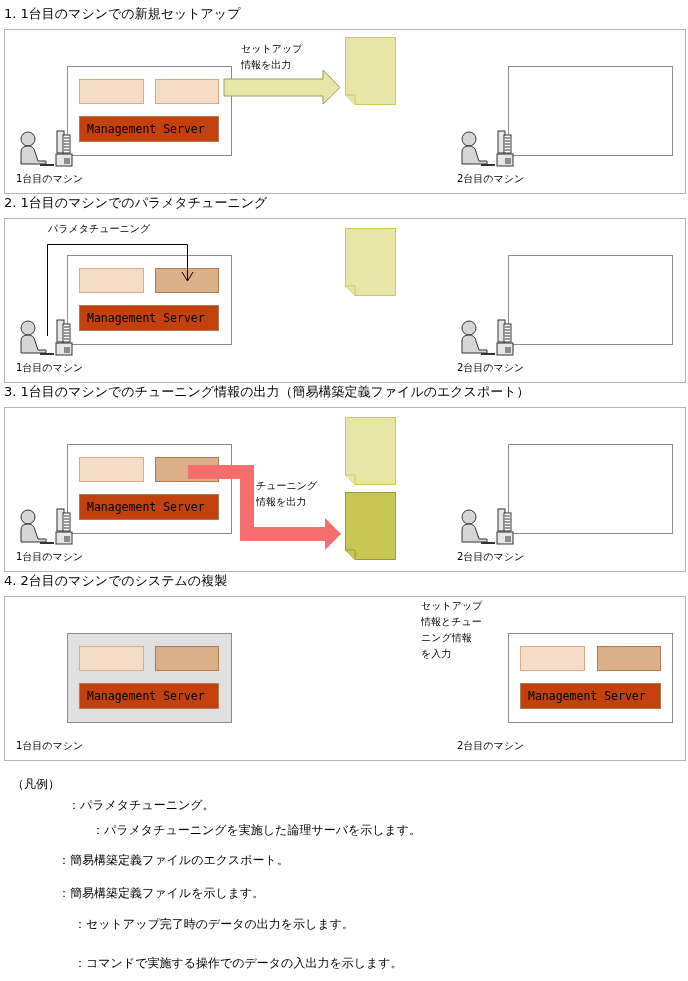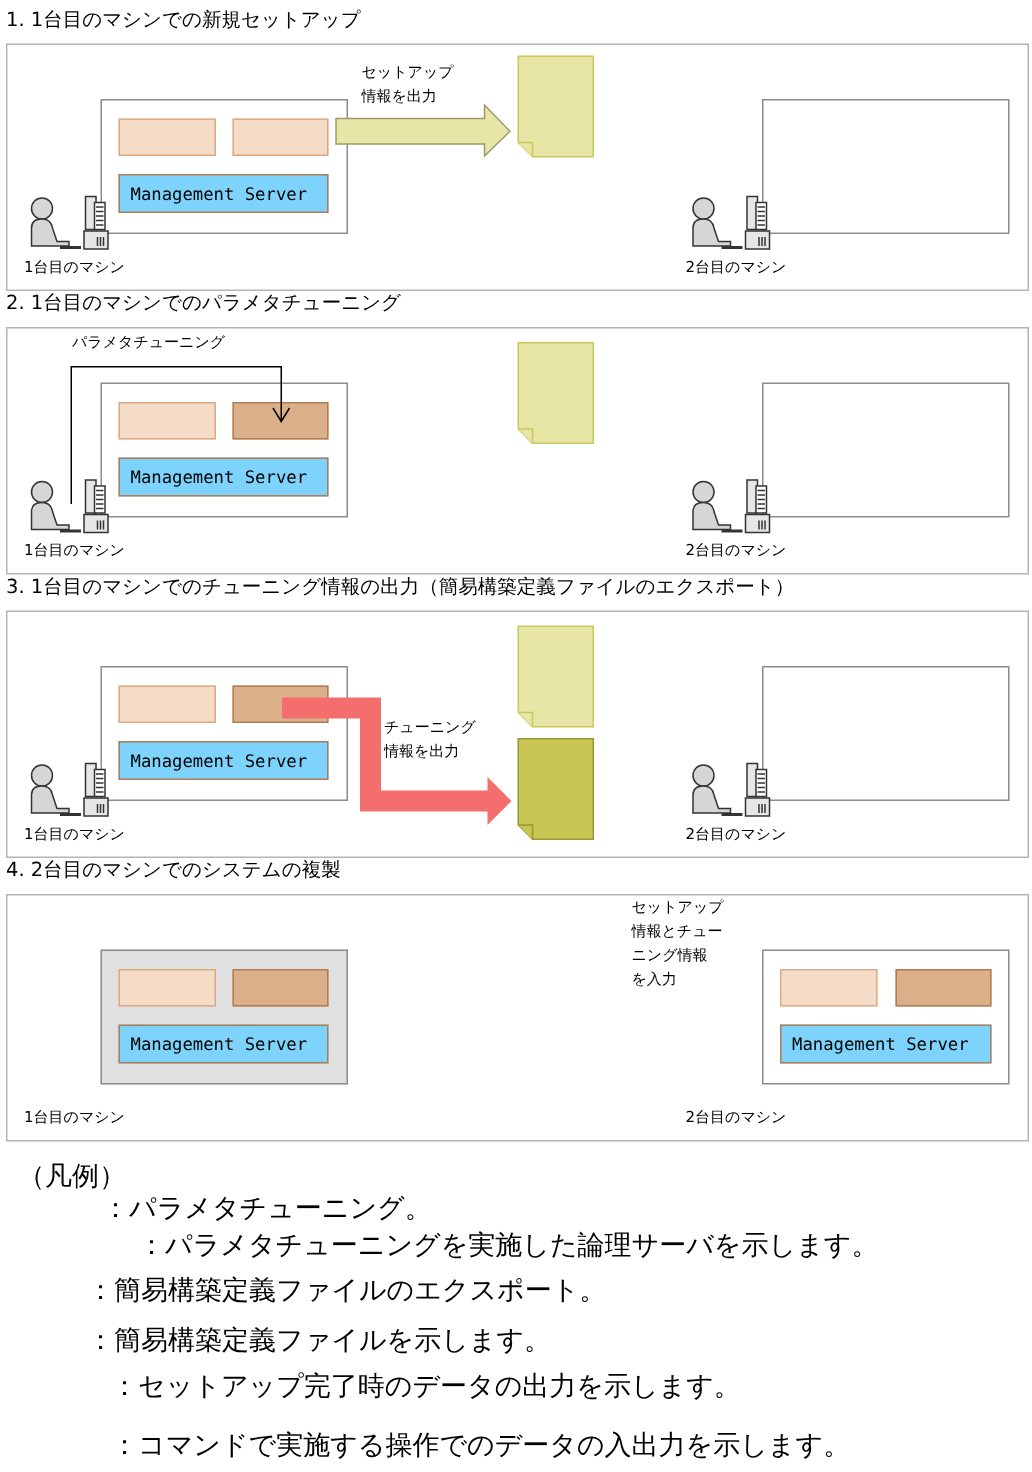--- a/index.html
+++ b/index.html
@@ -8,24 +8,24 @@
   .abs { position: absolute; white-space: nowrap; }
   .title { font-size: 13px; line-height: 16px; }
   .lbl { font-size: 10px; line-height: 16px; }
   .mono { font-family: "DejaVu Sans Mono", monospace; font-size: 11.5px; }
   .panel { position: absolute; border: 1px solid #b4b4b4; box-sizing: border-box; }
   .box { position: absolute; border: 1px solid #8c8c8c; box-sizing: border-box; background: #fff; }
   .box.grey { background: #e0e0e0; }
   .ls { position: absolute; box-sizing: border-box; }
   .ls.light { background: #f5dcc6; border: 1px solid #d9aa84; }
   .ls.dark { background: #dbaf87; border: 1px solid #b07c55; }
-  .ms { position: absolute; box-sizing: border-box; border: 1px solid #b07c55; background: #7dd3fc;
+  .ms { position: absolute; box-sizing: border-box; border: 1px solid #b07c55; background: #c2410c;
         display: flex; align-items: center; padding-left: 7px; }
   svg.overlay { position: absolute; left: 0; top: 0; }
-  .legend-text { font-size: 18px; line-height: 16px; font-family: Liberation Serif, serif; }
+  .legend-text { font-size: 12px; line-height: 16px; }
 </style>
 </head>
 <body>
 
 
 
 
 <div class="abs title" style="left:4px;top:6px;">1. 1台目のマシンでの新規セットアップ</div>
 <div class="panel" style="left:4px;top:29px;width:682px;height:165px;"></div>
 <div class="box" style="left:67px;top:66px;width:165px;height:90px;"></div>

